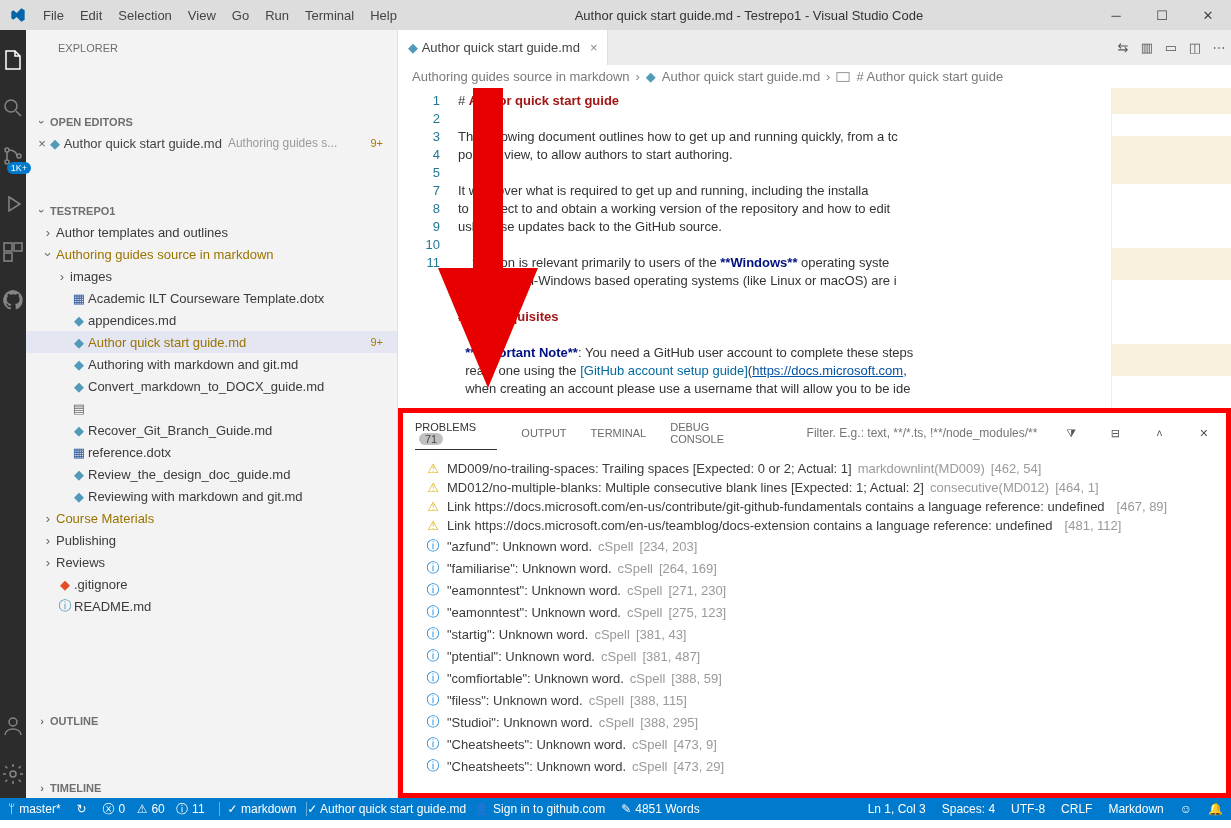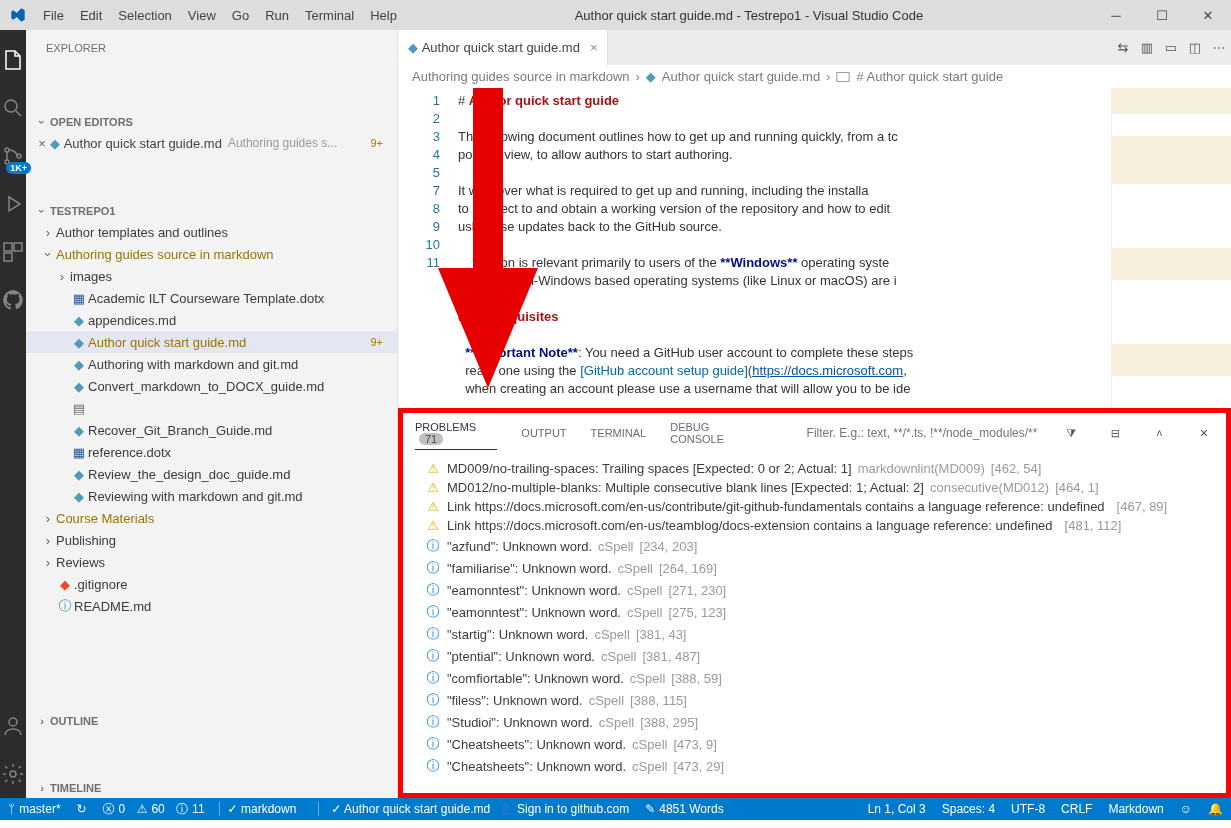--- a/index.html
+++ b/index.html
@@ -11,31 +11,31 @@
 .titlebar .vsicon svg { width:16px; height:16px; }
 .menuitem { padding:0 8px; height:30px; display:flex; align-items:center; cursor:default; }
 .title-center { flex:1; text-align:center; color:#333; }
 .wincontrols { display:flex; }
 .winbtn { width:46px; height:30px; display:flex; align-items:center; justify-content:center; }
 
 
 .main { display:flex; height:768px; }
 
 
-.actbar { width:26px; background:#2c2c2c; display:flex; flex-direction:column; align-items:center; padding-top:6px; position:relative;font-weight:bold; }
+.actbar { width:26px; background:#2c2c2c; display:flex; flex-direction:column; align-items:center; padding-top:6px; position:relative; }
 .actbtn { width:48px; height:48px; display:flex; align-items:center; justify-content:center; position:relative; color:#858585; }
 .actbtn.active { color:#fff; }
 .actbtn.active::before { content:""; position:absolute; left:0; top:0; bottom:0; width:2px; background:#fff; }
 .actbtn svg { width:24px; height:24px; }
 .actbadge { position:absolute; bottom:6px; right:6px; background:#007acc; color:#fff; font-size:9px; border-radius:8px; padding:1px 4px; }
 .actspacer { flex:1; }
 
 
 .sidebar { width:372px; background:#f3f3f3; display:flex; flex-direction:column; border-right:1px solid #e0e0e0; }
-.sidehead { padding:0 20px; height:35px; display:flex; align-items:center; font-size:11px; color:#6f6f6f; }
+.sidehead { padding:0 32px; height:35px; display:flex; align-items:center; font-size:11px; color:#6f6f6f; }
 .side-section { font-size:11px; font-weight:700; color:#6f6f6f; padding:4px 8px; display:flex; align-items:center;margin-top:47px; }
 .side-section .tw { width:16px; display:inline-block; text-align:center; }
 .treelist { overflow:auto; }
 .treeitem { display:flex; align-items:center; height:22px; font-size:13px; color:#3b3b3b; }
 .treeitem.dim { color:#9a7400; }
 .treeitem .indent { display:inline-block; }
 .treeitem .tw { width:16px; text-align:center; color:#666; }
 .treeitem .ic { width:18px; display:flex; justify-content:center; }
 .treeitem .lbl { flex:1; white-space:nowrap; overflow:hidden; text-overflow:ellipsis; }
 .treeitem.sel { background:#e4e6f1; }
@@ -84,21 +84,21 @@
 .prow .src { color:#9a9a9a; }
 .prow .loc { color:#9a9a9a; }
 .pic-warn { color:#ddb100; }
 .pic-info { color:#1a85d6; }
 .pic-warn,.pic-info { width:16px; display:flex; justify-content:center; }
 
 
 .status { height:22px; background:#007acc; color:#fff; display:flex; align-items:center; font-size:12px; }
 .sitem { padding:0 8px; display:flex; align-items:center; gap:4px; height:22px; }
 .status .pushr { flex:1; }
-.checkline { border-left:1px solid rgba(255,255,255,.4); margin-left:6px; padding-left:8px; display:flex; align-items:flex-end; gap:22px; }
+.checkline { border-left:1px solid rgba(255,255,255,.4); margin-left:6px; padding-left:8px; display:flex; align-items:flex-end; gap:10px; }
 
 
 svg { display:block; }
 .chev::before { content:"\203A"; color:#888; }
 .tw-open { display:inline-block; transform:rotate(90deg); }
 
 
 .fic-md { color:#519aba; }
 .fic-dotx { color:#2b579a; }
 .fic-bat { color:#6b6b6b; }
@@ -506,21 +506,21 @@
 
 <div class="status">
   <div class="sitem">
       <span>ᛘ</span>
       <span>master*</span>
     </div>
   <div class="sitem">↻</div>
   <div class="sitem"><span>ⓧ</span><span>0</span>&nbsp;<span>⚠</span><span>60</span>&nbsp;<span>ⓘ</span><span>11</span></div>
   <div class="checkline">
       <span>✓ markdown</span>
-      <span style="border-left:1px solid rgba(255,255,255,.4);padding-left:12px">✓ Author quick start guide.md</span>
+      <span style="border-left:1px solid rgba(255,255,255,.4);padding-left:0">✓ Author quick start guide.md</span>
     </div>
   <div class="sitem">
       <span>👤</span>
       <span>Sign in to github.com</span>
     </div>
   <div class="sitem">
       <span>✎</span>
       <span>4851 Words</span>
     </div>
   <div class="pushr"></div>

